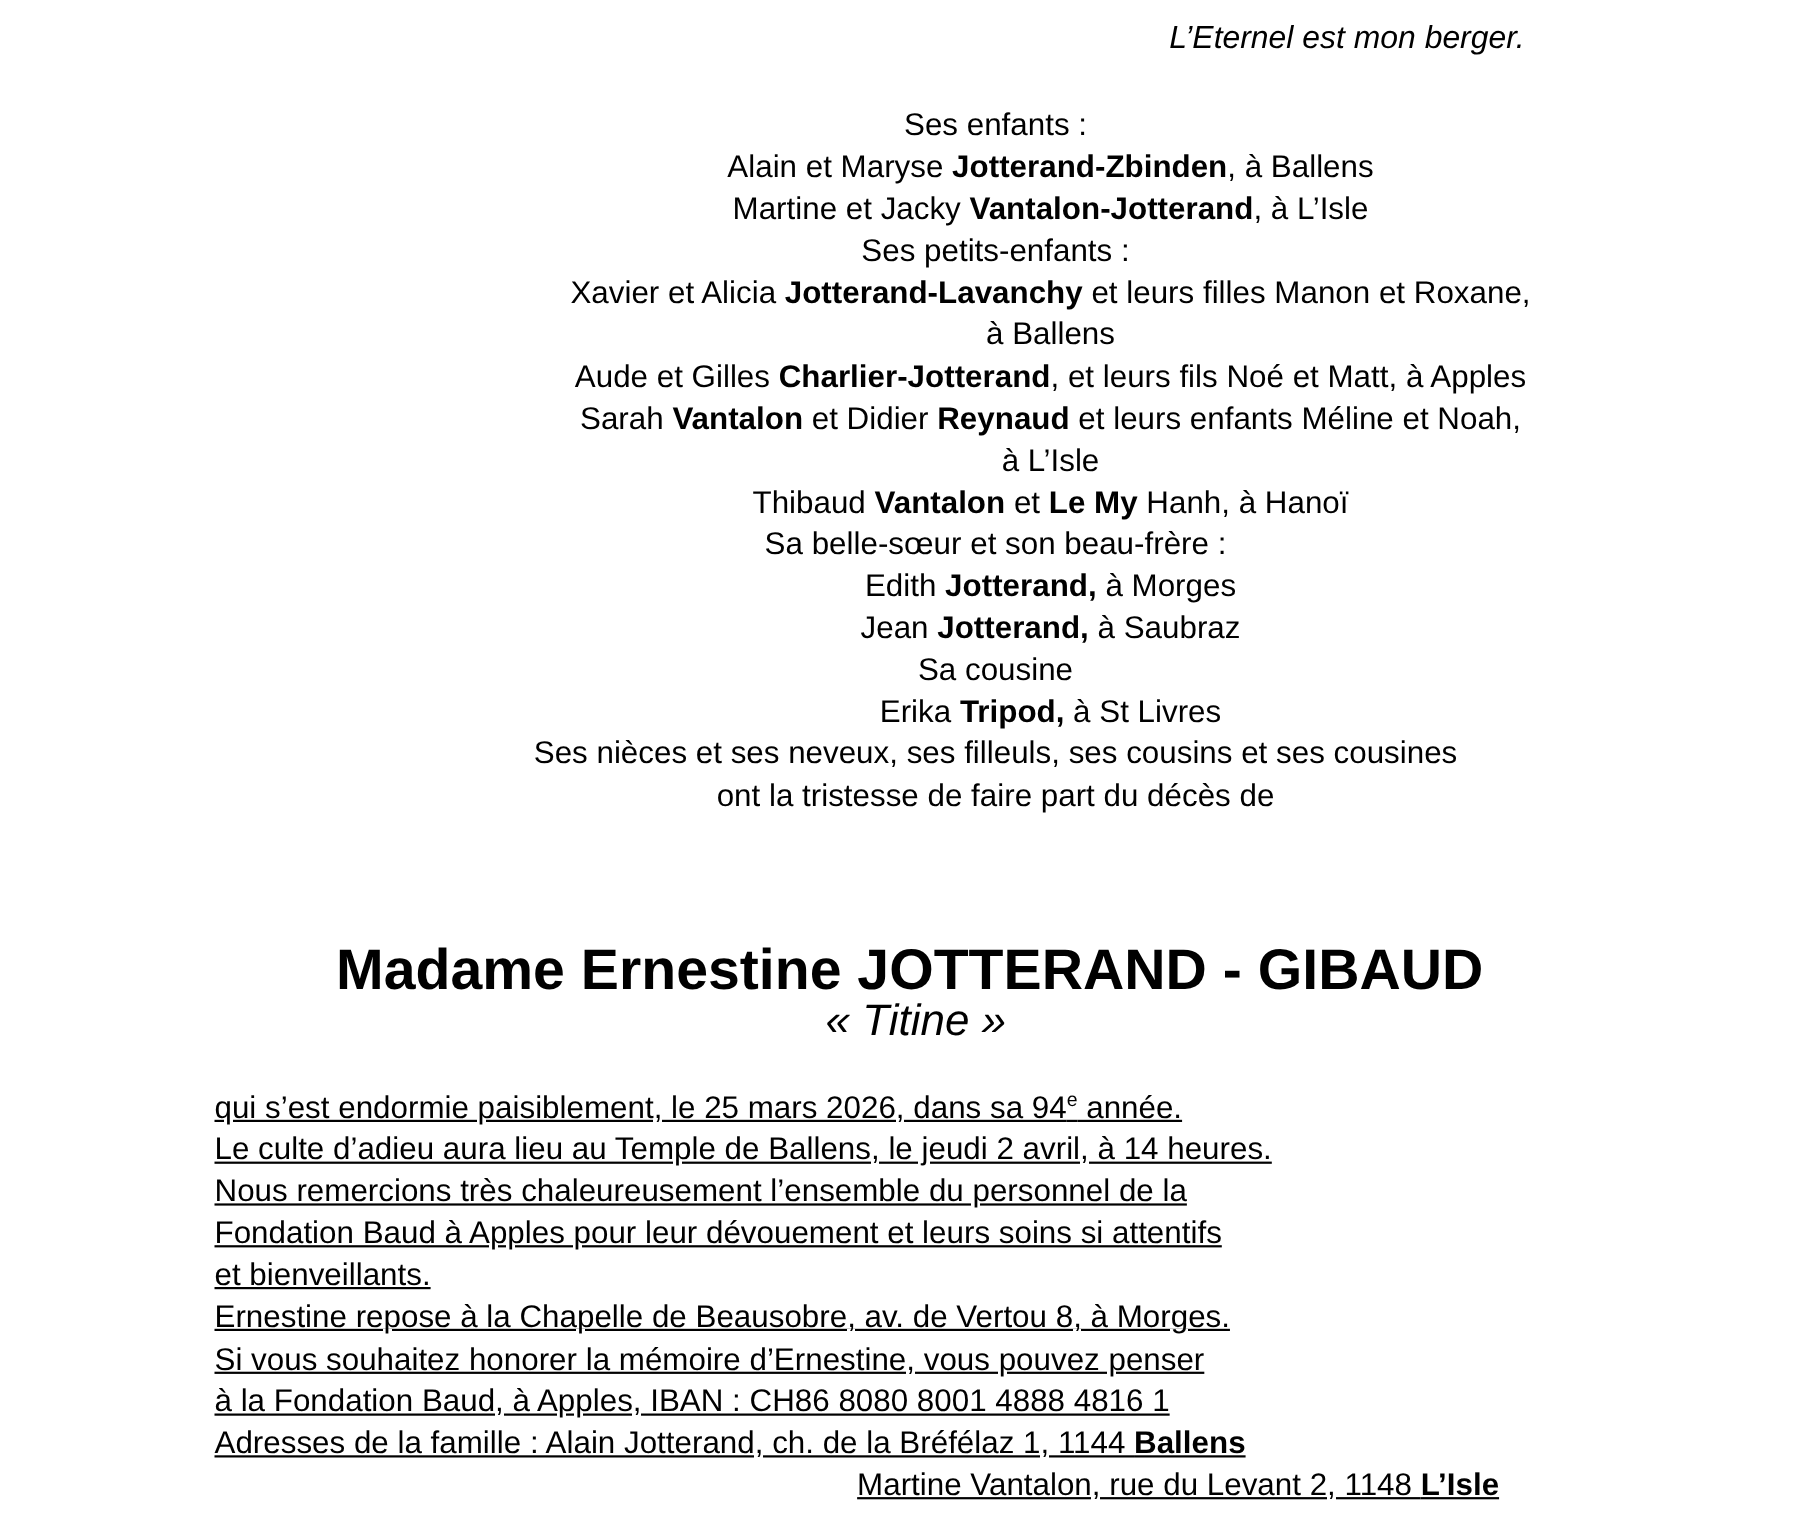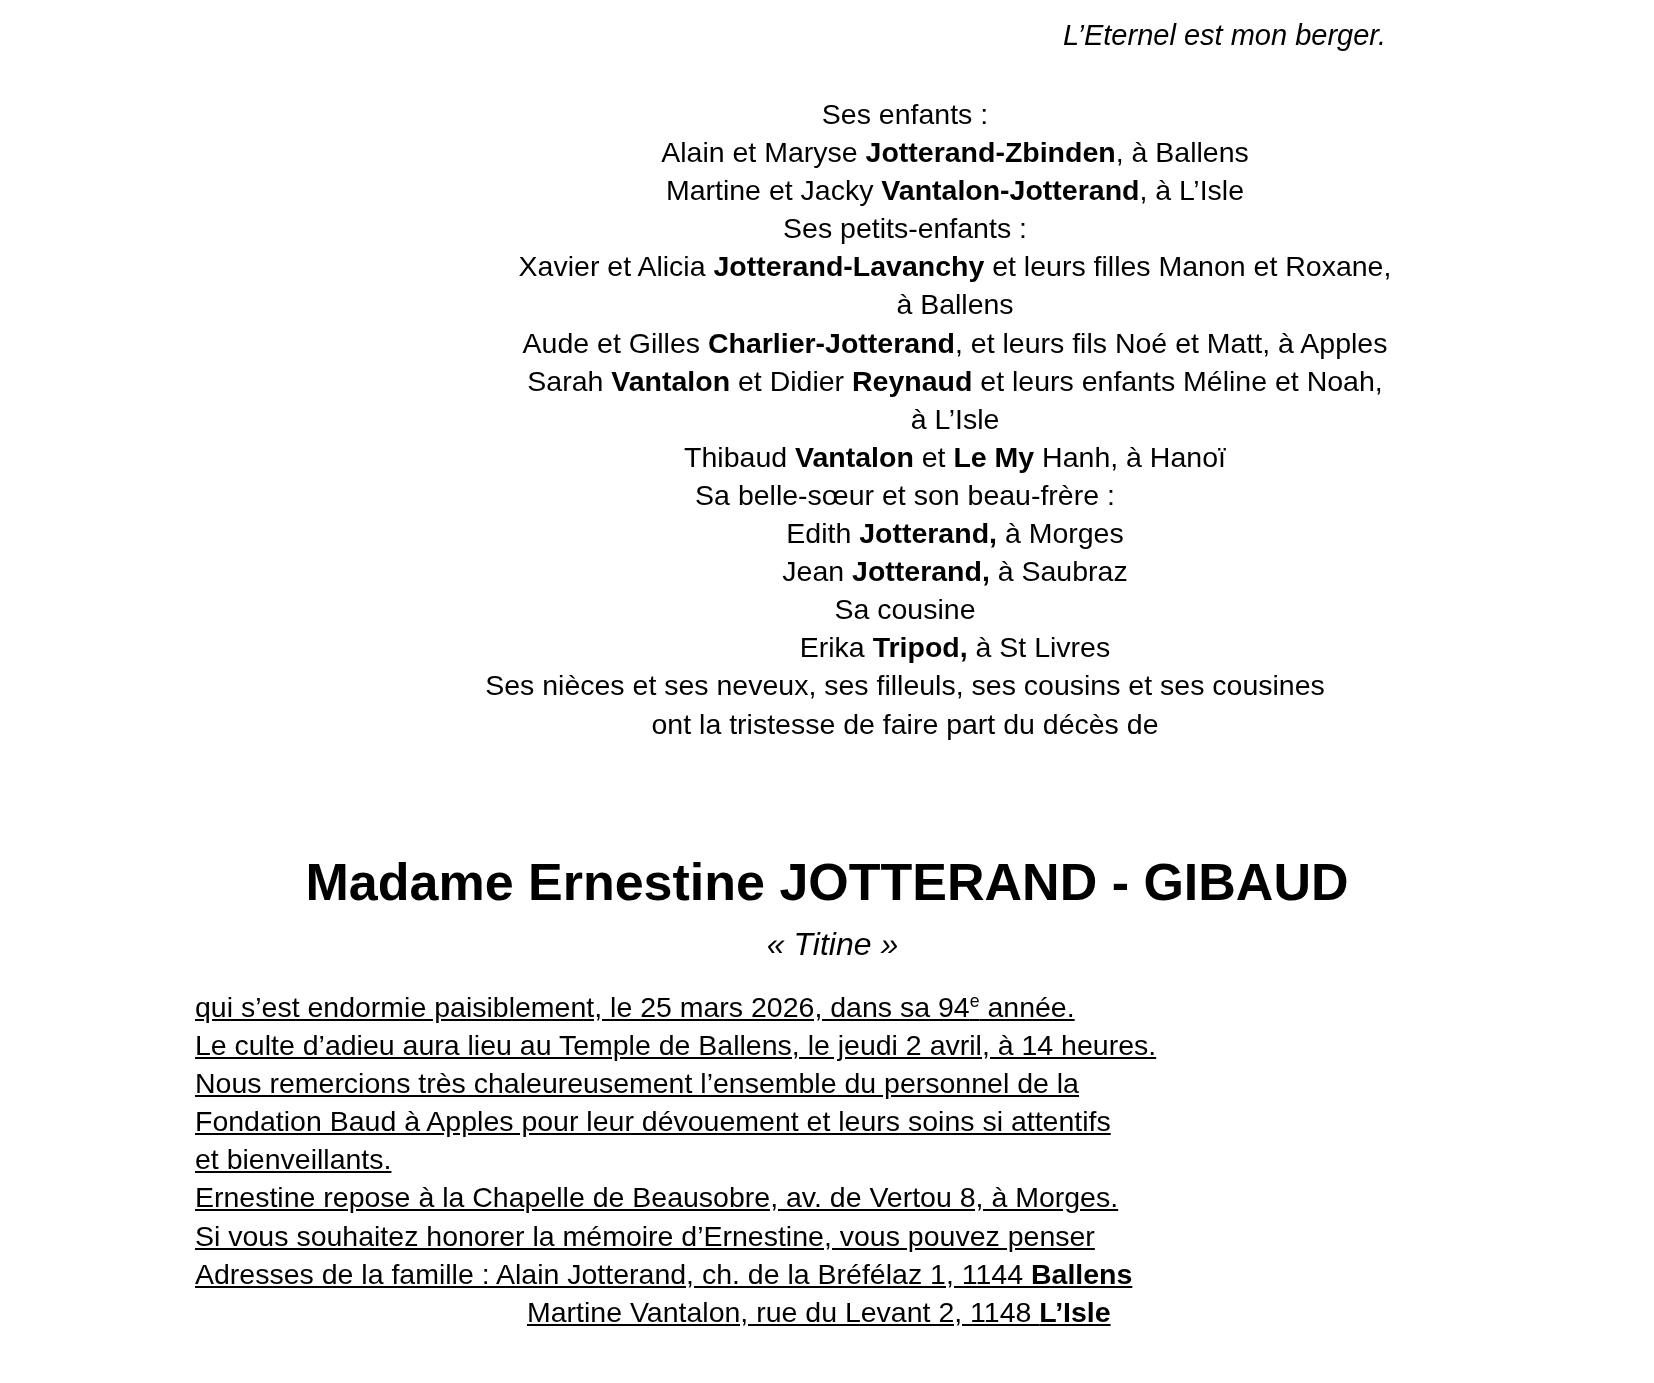--- a/index.html
+++ b/index.html
@@ -34,38 +34,38 @@
   .announcement {
     position: absolute;
     left: 195px; top: 988px;
     font-size: 28.5px;
     line-height: 38.1px;
     width: 1420px;
     text-decoration: underline;
   }
   .line { white-space: nowrap; }
   .line.indent-1 { padding-left: 100px; }
-  .line.indent-2 { padding-left: 332px; }
+  .line.indent-2 { padding-left: 332px; text-align: center; }
   .title-block {
     position: absolute;
     left: 0; top: 858px;
     width: 1654px;
     text-align: center;
   }
   .main-title {
     font-size: 52px;
     font-weight: bold;
     line-height: 48px;
     white-space: nowrap;
   }
   .subtitle {
-    font-size: 32px;
+    font-size: 40px;
     font-style: italic;
     line-height: 40px;
-    margin-top: 18px;
+    margin-top: 2px;
     white-space: nowrap;
     padding-left: 11px;
   }
   sup {
     font-size: 0.62em;
     vertical-align: super;
     line-height: 0;
   }
   b { font-weight: bold; }
 </style>
@@ -102,17 +102,18 @@
   </div>
 
   <div class="announcement">
       <div class="line indent-0"><span>qui s’est endormie paisiblement, le 25 mars 2026, dans sa 94</span><span><sup>e</sup></span><span> année.</span></div>
       <div class="line indent-0"><span>Le culte d’adieu aura lieu au Temple de Ballens, le jeudi 2 avril, à 14 heures.</span></div>
       <div class="line indent-0"><span>Nous remercions très chaleureusement l’ensemble du personnel de la</span></div>
       <div class="line indent-0"><span>Fondation Baud à Apples pour leur dévouement et leurs soins si attentifs</span></div>
       <div class="line indent-0"><span>et bienveillants.</span></div>
       <div class="line indent-0"><span>Ernestine repose à la Chapelle de Beausobre, av. de Vertou 8, à Morges.</span></div>
       <div class="line indent-0"><span>Si vous souhaitez honorer la mémoire d’Ernestine, vous pouvez penser</span></div>
+      <div class="line indent-0"><span>à la Fondation Baud, à Apples, IBAN : CH86 8080 8001 4888 4816 1</span></div>
       <div class="line indent-0"><span>Adresses de la famille : Alain Jotterand, ch. de la Bréfélaz 1, 1144 </span><b>Ballens</b></div>
       <div class="line indent-2"><span>Martine Vantalon, rue du Levant 2, 1148 </span><b>L’Isle</b></div>
     </div>
 
 </div>
 
 </body></html>

